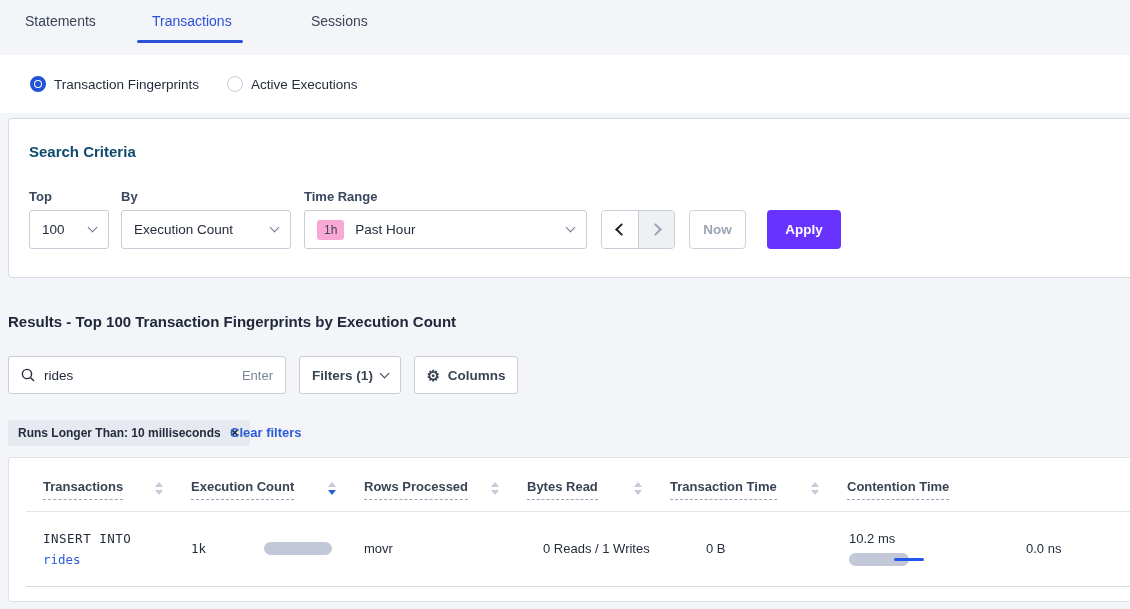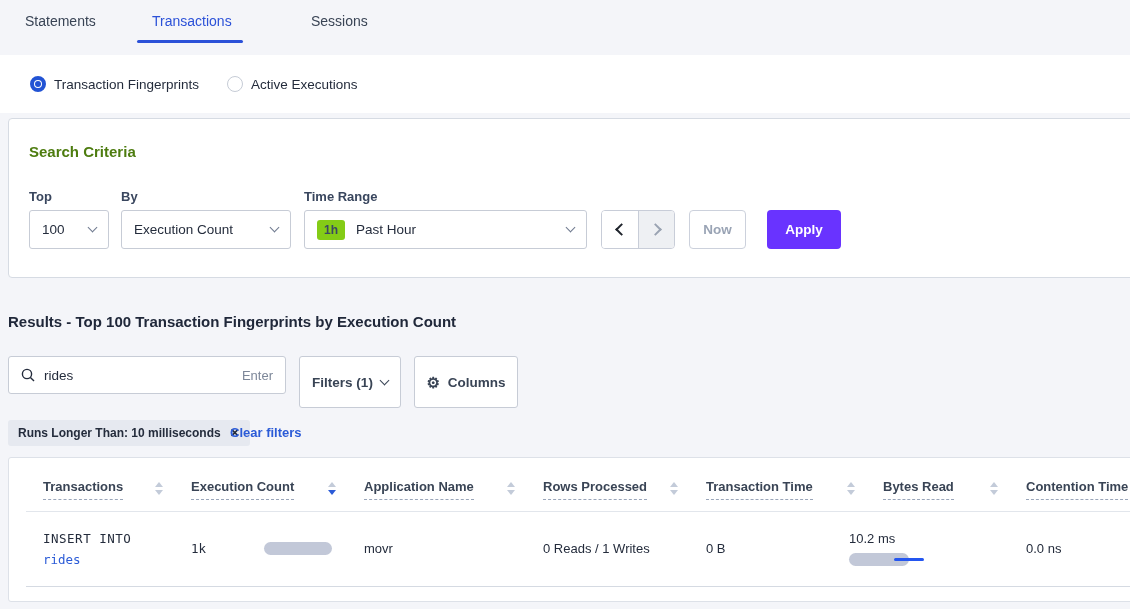--- a/index.html
+++ b/index.html
@@ -19,42 +19,42 @@
   .radio-item { display:flex; align-items:flex-end; cursor:pointer; }
   .radio-item.first { margin-left:30px; }
   .radio-item.second { margin-left:28px; }
   .radio-circle { width:16px; height:16px; border-radius:50%; border:1px solid #c6ccd6; background:#fff; margin-right:8px; display:flex; align-items:center; justify-content:center; }
   .radio-circle.selected { border:4px solid #2253d4; }
   .radio-dot { width:6px; height:6px; border-radius:50%; background:#2253d4; }
   .radio-label { font-size:13.5px; color:#242c3c; }
 
   
   .search-card { position:absolute; top:118px; left:8px; width:1400px; height:160px; background:#fff; border:1px solid #d6dbe3; border-radius:4px; }
-  .card-title { position:absolute; top:24px; left:20px; font-size:15px; font-weight:700; color:#4d7c0f; }
+  .card-title { position:absolute; top:24px; left:20px; font-size:15px; font-weight:700; color:#0c4a6e; }
   .field-label { position:absolute; top:70px; font-size:13px; font-weight:700; color:#39465e; }
   .lbl-top { left:20px; } .lbl-by { left:112px; } .lbl-time { left:295px; }
   .select-box { position:absolute; top:91px; height:39px; background:#fff; border:1px solid #c7ccd6; border-radius:3px; display:flex; align-items:center; padding:0 12px; font-size:13.5px; color:#242c3c; cursor:pointer; }
   .sel-top { left:20px; width:80px; } .sel-by { left:112px; width:170px; } .sel-time { left:295px; width:283px; }
   .chev-down { width:7px; height:7px; border-right:1.6px solid #6f7a8f; border-bottom:1.6px solid #6f7a8f; transform:rotate(45deg); margin-left:auto; margin-top:-4px; }
-  .range-badge { background:#84cc16; border-radius:3px; font-size:12px; font-weight:700; color:#3a4763; padding:3px 7px; margin-right:11px; }
+  .range-badge { background:#f9a8d4; border-radius:3px; font-size:12px; font-weight:400; color:#3a4763; padding:3px 7px; margin-right:11px; }
 
   .arrow-group { position:absolute; top:91px; left:592px; height:39px; display:flex; border:1px solid #c8cdd8; border-radius:4px; overflow:hidden; }
   .arrow-btn { width:36px; height:100%; display:flex; align-items:center; justify-content:center; cursor:pointer; background:#fff; }
   .arrow-btn.next { background:#eef0f3; border-left:1px solid #c8cdd8; cursor:default; }
   .chev-left { width:9px; height:9px; border-left:2.6px solid #1f242c; border-bottom:2.6px solid #1f242c; transform:rotate(45deg); margin-left:3px; }
   .chev-right { width:9px; height:9px; border-right:2.2px solid #9aa3b2; border-top:2.2px solid #9aa3b2; transform:rotate(45deg); margin-right:3px; }
   .now-btn { position:absolute; top:91px; left:680px; width:57px; height:39px; background:#fff; border:1px solid #ccd1dc; border-radius:4px; color:#9aa4b5; font-size:13.5px; font-weight:600; display:flex; align-items:center; justify-content:center; cursor:pointer; }
   .apply-btn { position:absolute; top:91px; left:758px; width:74px; height:39px; background:#6933ff; border:none; border-radius:4px; color:#fff; font-size:13.5px; font-weight:700; display:flex; align-items:center; justify-content:center; cursor:pointer;text-align:center; }
 
   
   .results-title { position:absolute; top:313px; left:8px; font-size:15px; font-weight:700; color:#20283a; }
   .search-input-wrap { position:absolute; top:356px; left:8px; width:278px; height:38px; background:#fff; border:1px solid #c7ccd6; border-radius:3px; display:flex; align-items:center; padding:0 12px; }
   .search-input-wrap input { border:none; outline:none; flex:1; font-size:13.5px; color:#242c3c; font-family:"Liberation Sans", sans-serif; margin-left:9px; min-width:0; }
   .enter-hint { font-size:13px; color:#7d8799; }
-  .btn-light { position:absolute; top:356px; height:52px; background:#fff; border:1px solid #c7ccd6; border-radius:3px; display:flex; align-items:center; justify-content:center; gap:8px; font-size:13.5px; font-weight:700; color:#394455; cursor:pointer; }
+  .btn-light { position:absolute; top:356px; height:38px; background:#fff; border:1px solid #c7ccd6; border-radius:3px; display:flex; align-items:center; justify-content:center; gap:8px; font-size:13.5px; font-weight:700; color:#394455; cursor:pointer; }
   .filters-btn { left:299px; width:102px; }
   .columns-btn { left:414px; width:104px; }
   .btn-chev { width:7px; height:7px; border-right:1.8px solid #394455; border-bottom:1.8px solid #394455; transform:rotate(45deg); margin-top:-4px; }
   .gear-glyph { font-size:15px; color:#394455; line-height:1; }
 
   .pill { position:absolute; top:420px; left:8px; height:26px; background:#e6e9f0; border-radius:3px; display:inline-flex; align-items:center; padding:0 10px; font-size:12px; font-weight:600; color:#242c3c; }
   .pill-x { margin-left:9px; font-size:12px; font-weight:700; color:#242c3c; cursor:pointer; }
   .clear-filters { position:absolute; top:425px; left:230px; font-size:13px; font-weight:700; color:#2b5bd7; cursor:pointer; }
 
   
@@ -175,43 +175,36 @@
             <span class="tri-down"></span>
           </span>
       </div>
       <div class="th c2">
         <span class="th-label">Execution Count</span>
         <span class="sort-carets">
             <span class="tri-up"></span>
             <span class="tri-down active"></span>
           </span>
       </div>
-      <div class="th c3">
-        <span class="th-label">Application Name</span>
-        <span class="sort-carets">
-            <span class="tri-up"></span>
-            <span class="tri-down"></span>
-          </span>
-      </div>
       <div class="th c4">
         <span class="th-label">Rows Processed</span>
         <span class="sort-carets">
             <span class="tri-up"></span>
             <span class="tri-down"></span>
           </span>
       </div>
+      <div class="th c5">
+        <span class="th-label">Bytes Read</span>
+        <span class="sort-carets">
+            <span class="tri-up"></span>
+            <span class="tri-down"></span>
+          </span>
+      </div>
       <div class="th c6">
         <span class="th-label">Transaction Time</span>
-        <span class="sort-carets">
-            <span class="tri-up"></span>
-            <span class="tri-down"></span>
-          </span>
-      </div>
-      <div class="th c5">
-        <span class="th-label">Bytes Read</span>
         <span class="sort-carets">
             <span class="tri-up"></span>
             <span class="tri-down"></span>
           </span>
       </div>
       <div class="th c7">
         <span class="th-label">Contention Time</span>
 
       </div>
     </div>

